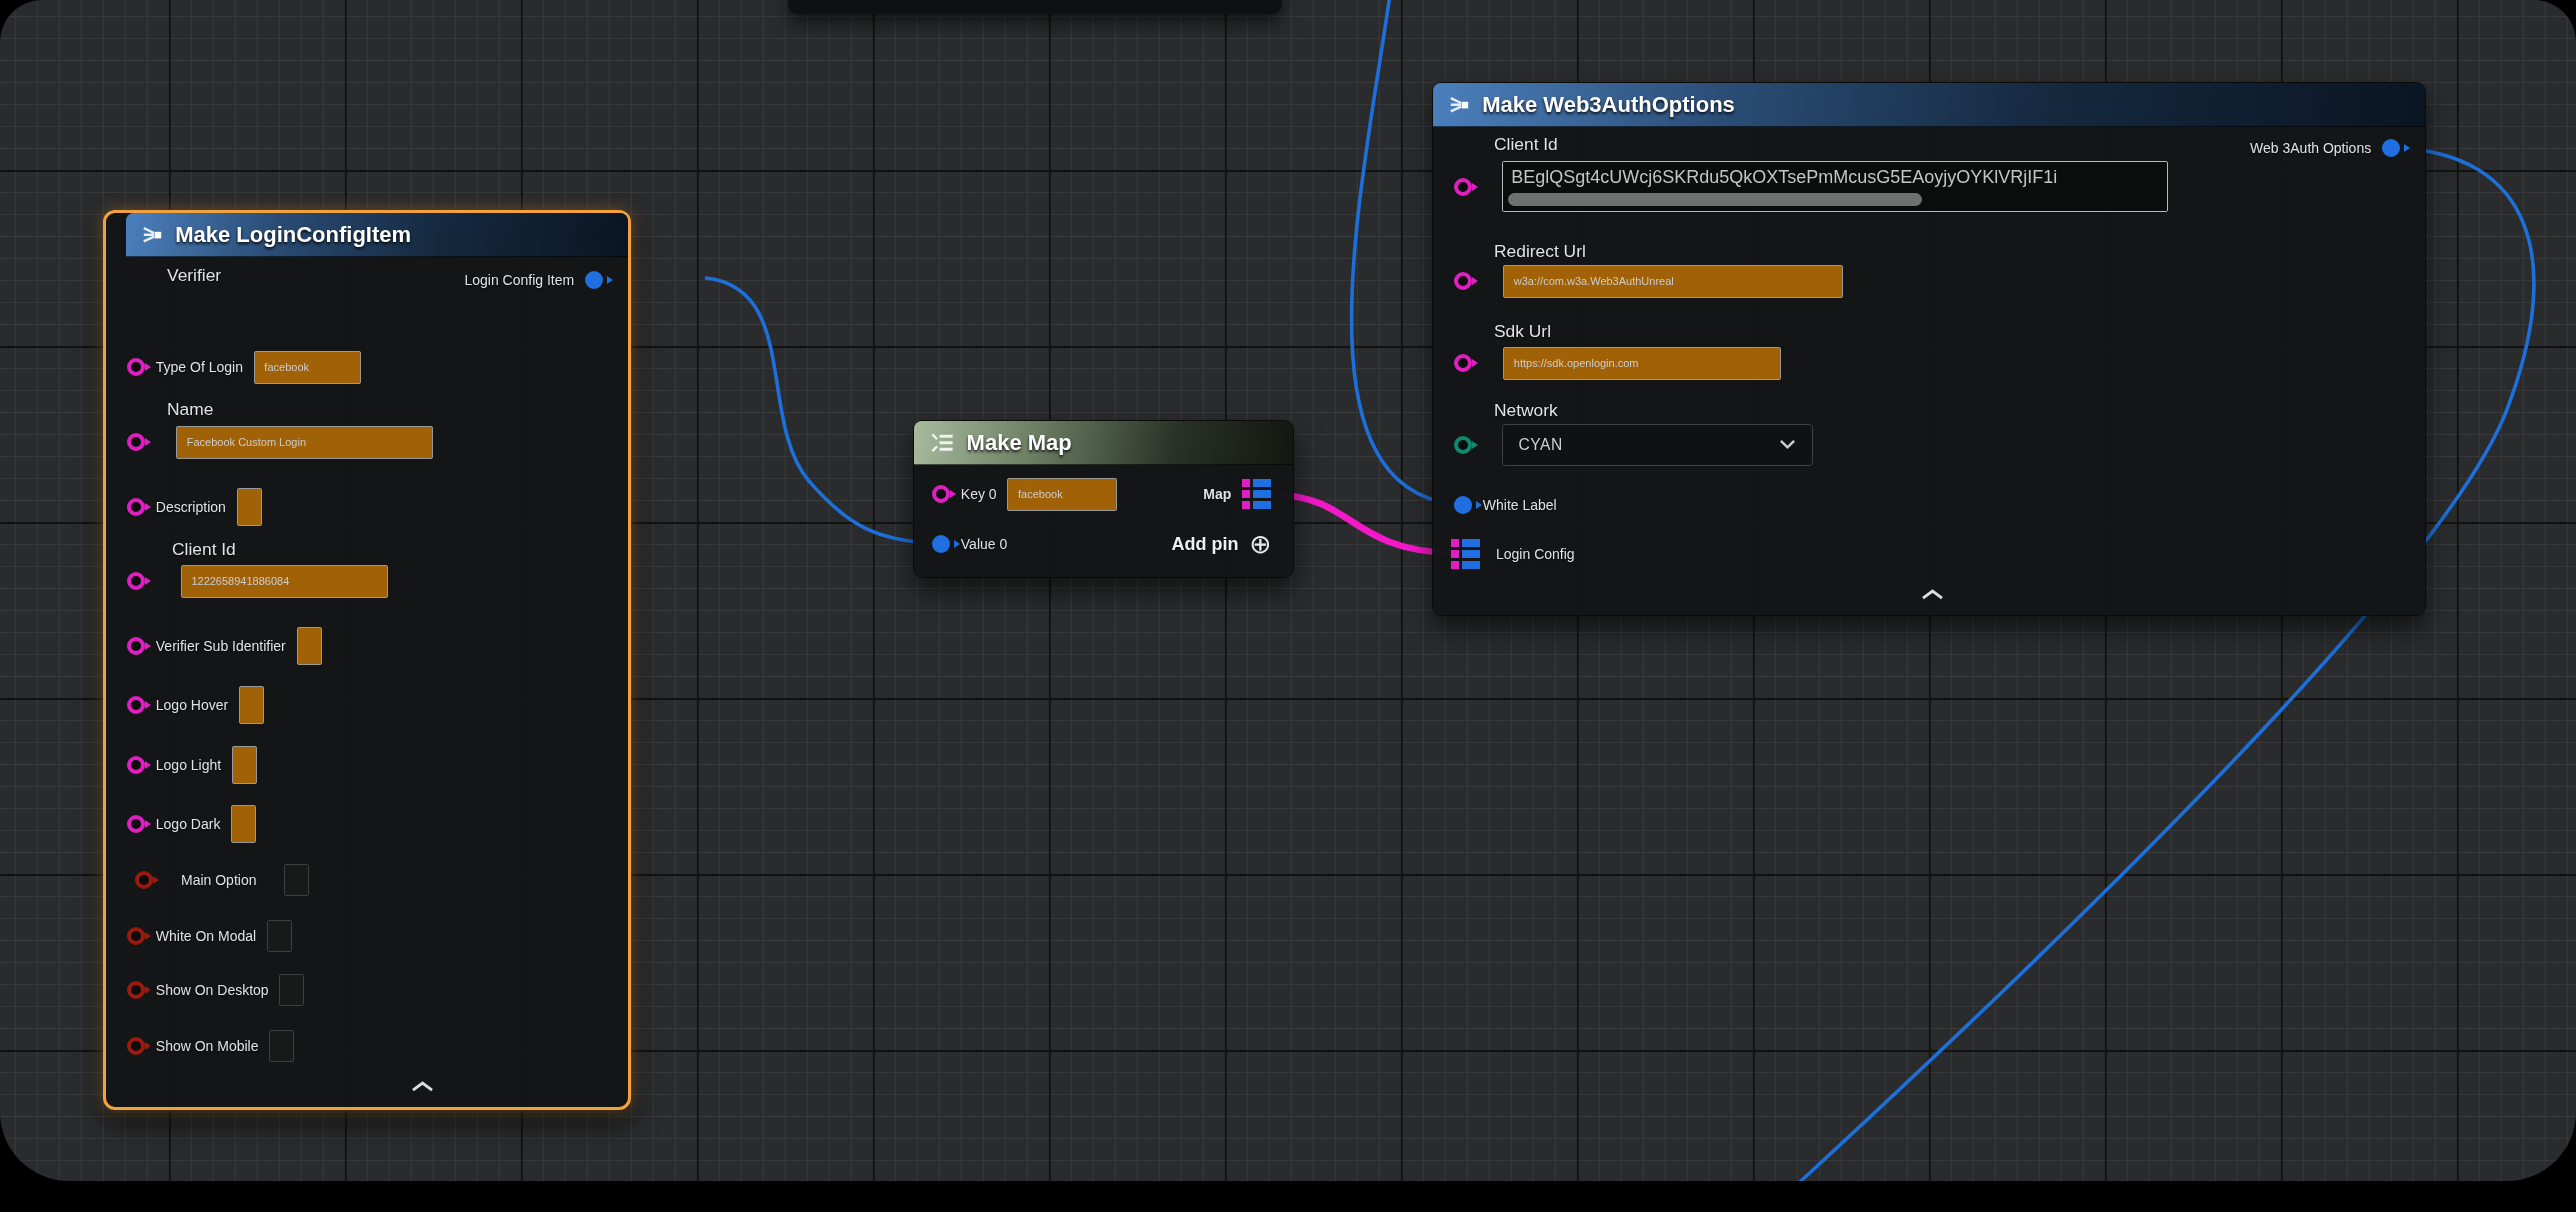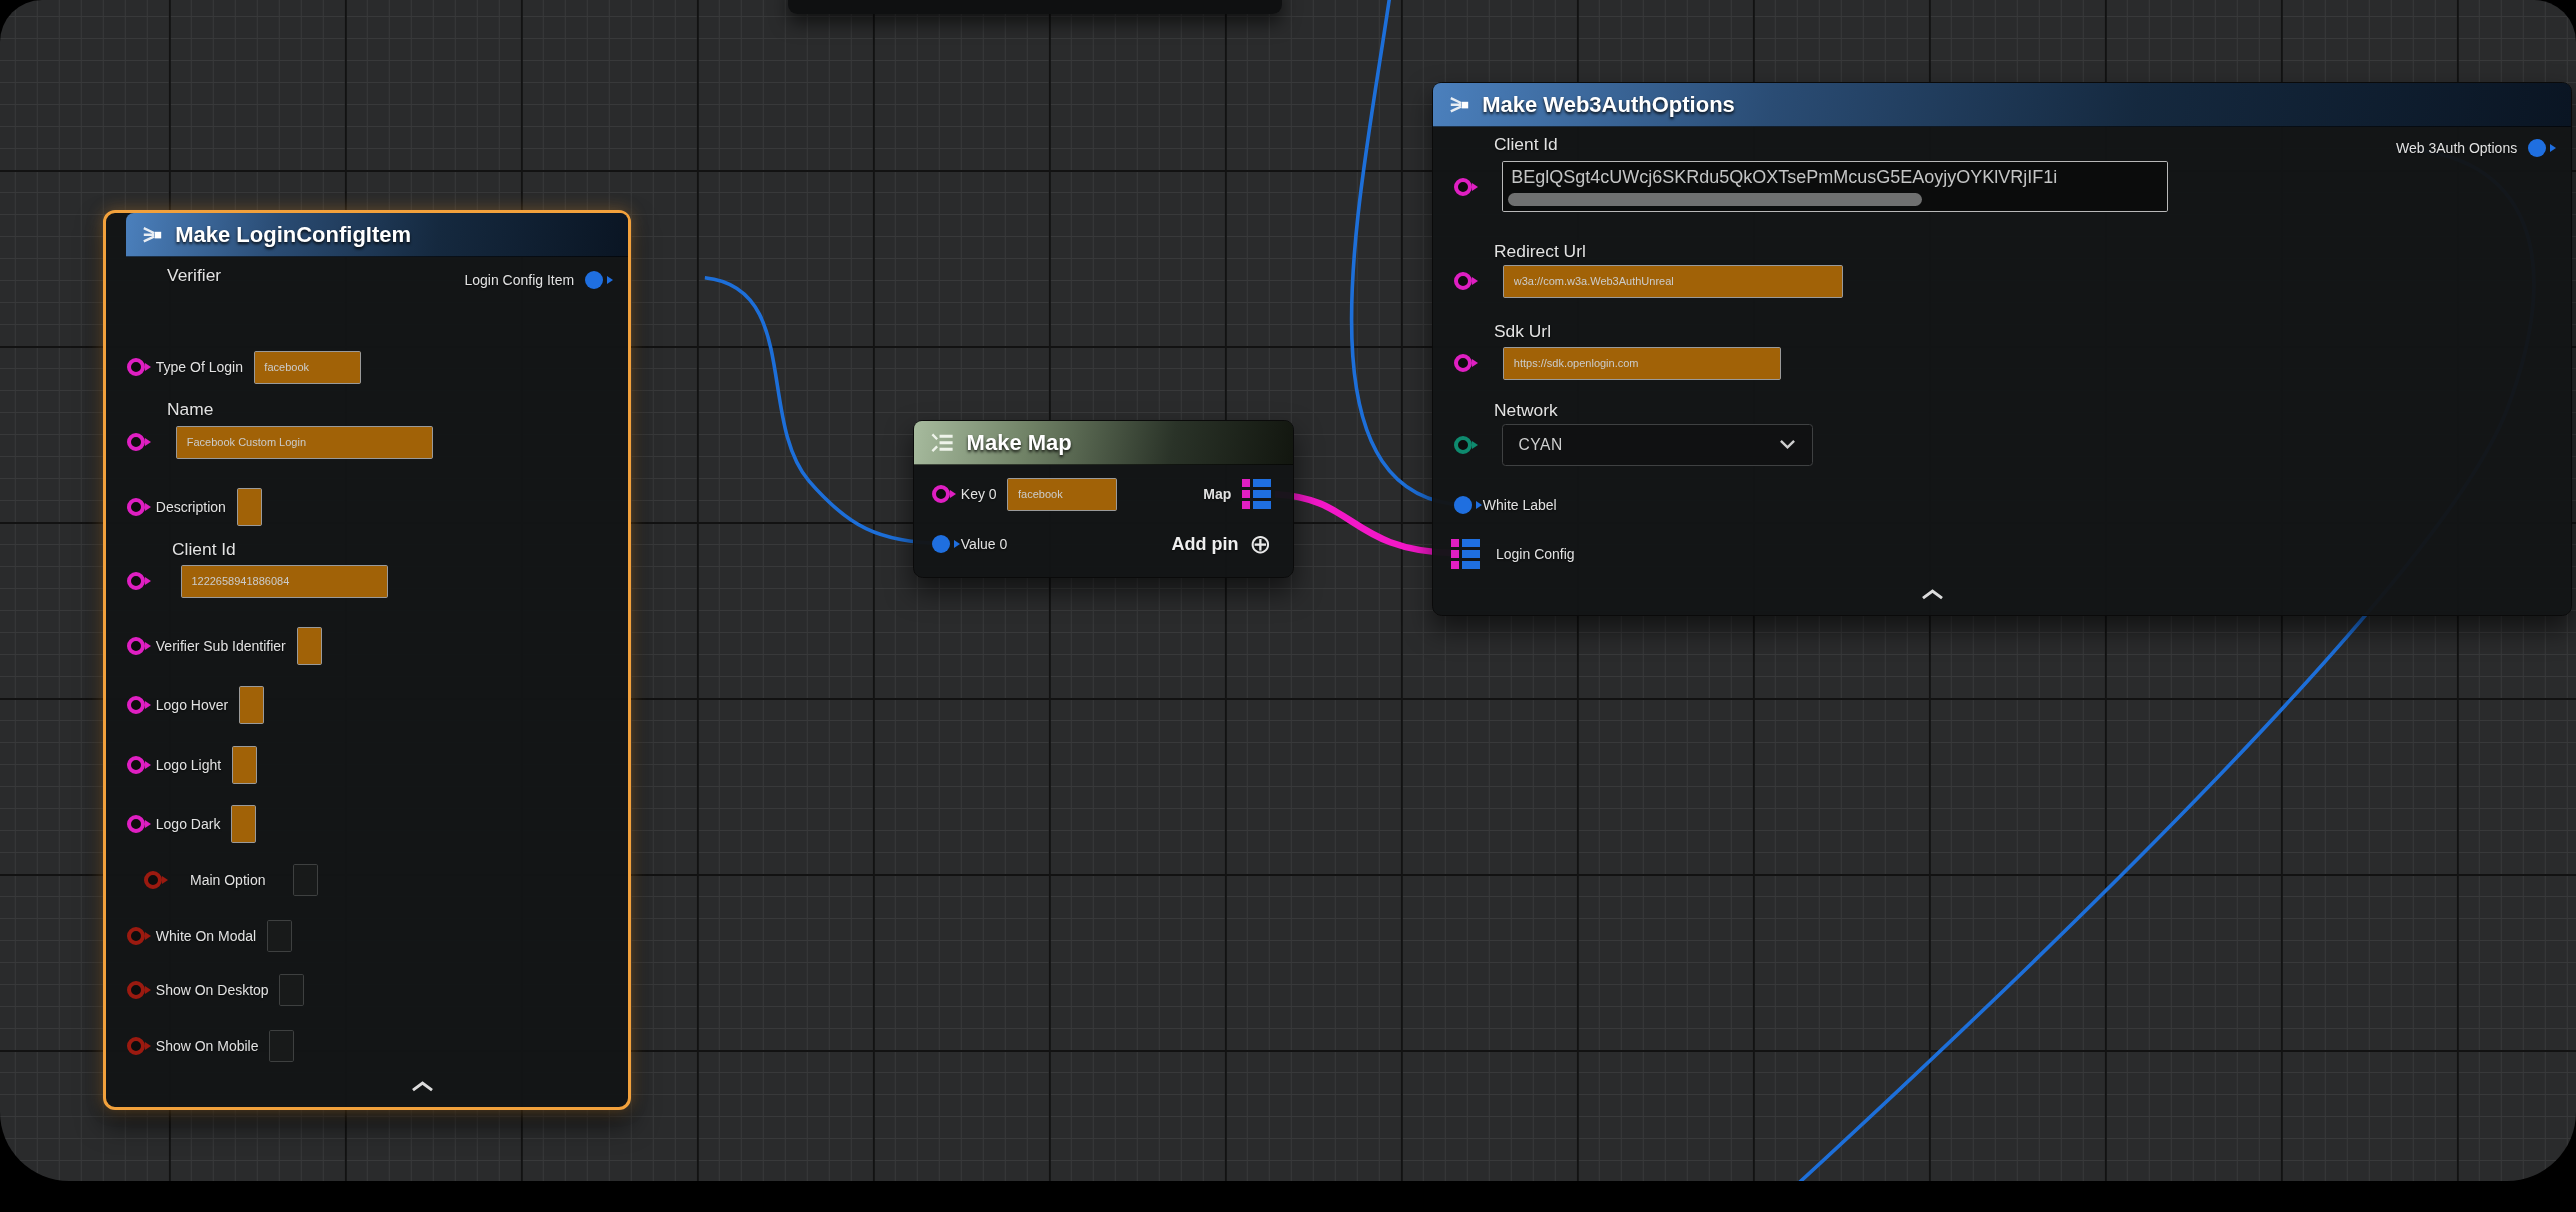--- a/index.html
+++ b/index.html
@@ -127,21 +127,21 @@
       <span class="label">Logo Light</span>
       <input class="field ebox" style="">
     </div>
 
     <div class="row" style="left:21px;top:592px;">
       <span class="pin ring pink"></span>
       <span class="label">Logo Dark</span>
       <input class="field ebox" style="">
     </div>
 
-    <div class="row" style="left:38px;top:648px;gap:28px;">
+    <div class="row" style="left:29px;top:648px;gap:28px;">
       <span class="pin ring redp"></span>
       <span class="label">Main Option</span>
       <span class="checkbox"></span>
     </div>
 
     <div class="row" style="left:21px;top:704px;">
       <span class="pin ring redp"></span>
       <span class="label">White On Modal</span>
       <span class="checkbox"></span>
     </div>
@@ -192,21 +192,21 @@
     <div class="row" style="left:18px;top:104px;">
       <span class="pin fill bluep"></span>
       <span class="label">Value 0</span>
     </div>
     <div class="row out" style="top:104px;right:21.6px;">
       <span class="addpin-label">Add pin</span>
       <span class="addpin-glyph">⊕</span>
     </div>
   </div>
 
-  <div class="node" style="left:1432px;top:82px;width:1140px;height:534px;">
+  <div class="node" style="left:1432px;top:82px;width:994px;height:534px;">
     <div class="node-header hdr-blue">
       <svg width="21.6" height="21.6" viewBox="0 0 36 36">
         <path d="M3 7 L20 15 M3 29 L20 21 M3 18 L20 18" stroke="#e8edf3" stroke-width="4" fill="none"></path>
         <rect x="21" y="13" width="11" height="11" fill="#ffffff"></rect>
       </svg>
       <span class="node-title">Make Web3AuthOptions</span>
     </div>
 
     <div class="row out" style="top:46px;right:25px;">
       <span class="label">Web 3Auth Options</span>

